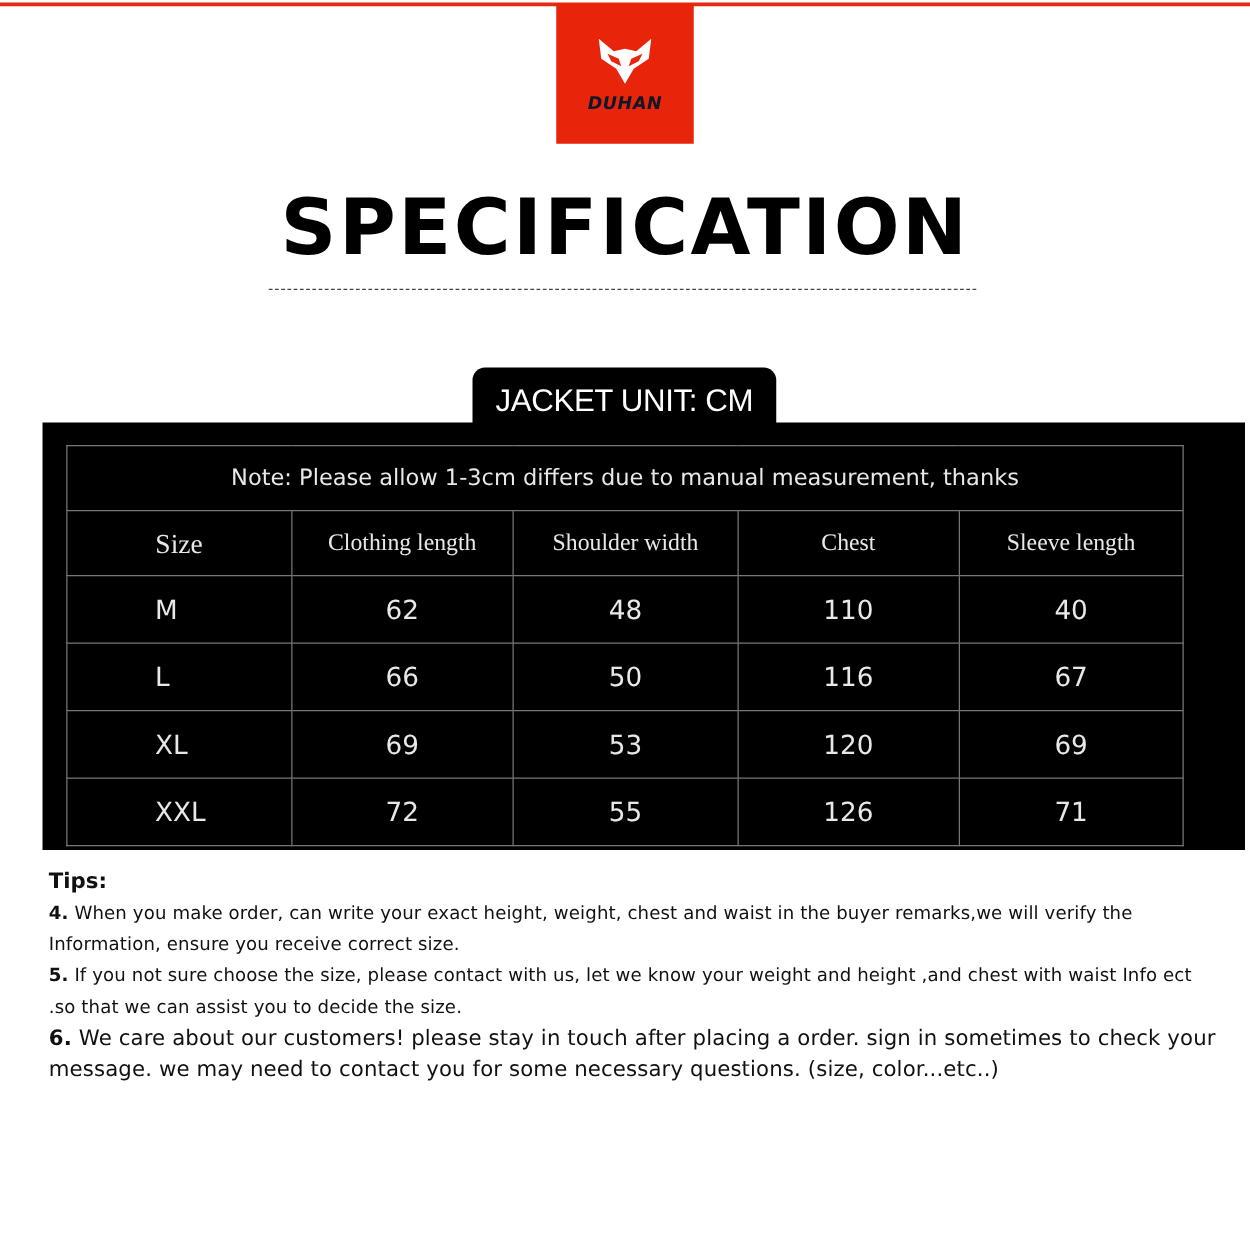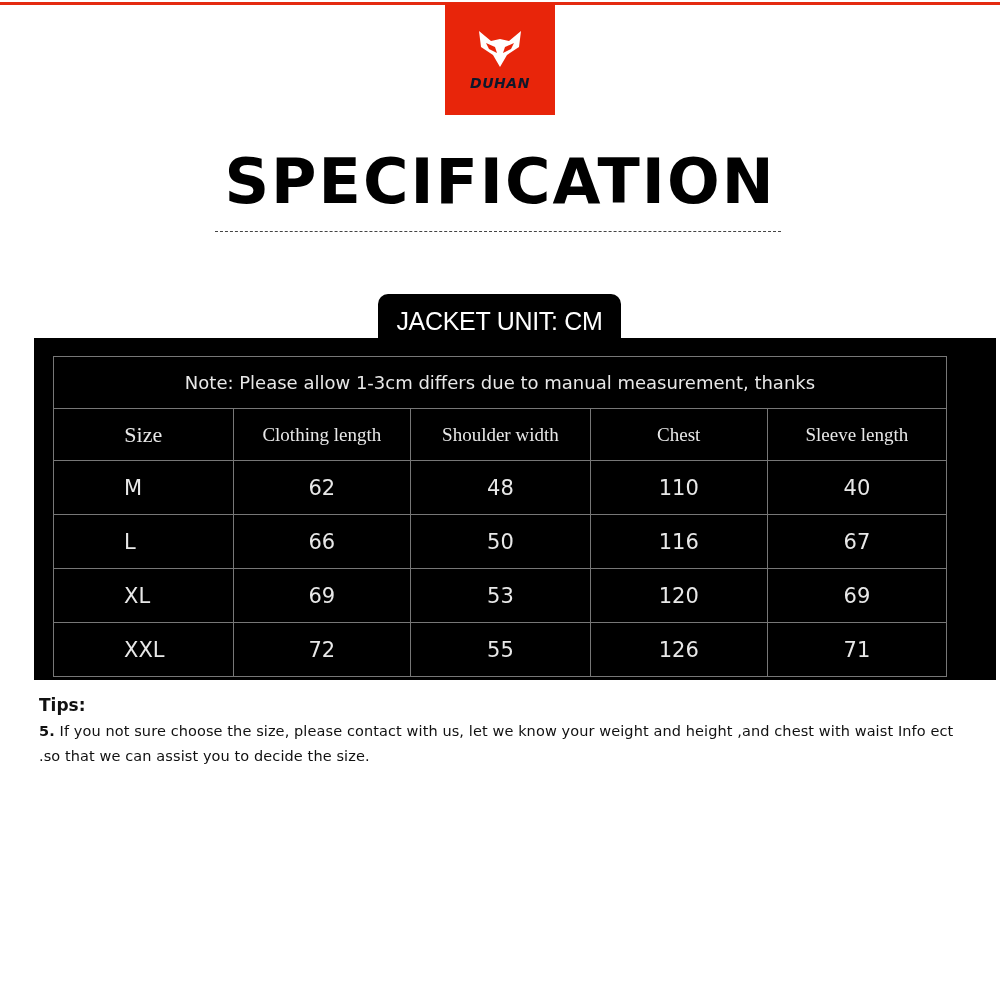--- a/index.html
+++ b/index.html
@@ -118,14 +118,16 @@
       <td>55</td>
       <td>126</td>
       <td>71</td>
     </tr>
   </tbody>
     </table>
 </div>
 
 <div class="tips">
   <div class="tips-title">Tips:</div>
+  <div class="tip"><b>4.</b><span> When you make order, can write your exact height, weight, chest and waist in the buyer remarks,we will verify the Information, ensure you receive correct size.</span></div>
   <div class="tip"><b>5.</b><span> If you not sure choose the size, please contact with us, let we know your weight and height ,and chest with waist Info ect .so that we can assist you to decide the size.</span></div>
+  <div class="tip big"><b>6.</b><span> We care about our customers! please stay in touch after placing a order. sign in sometimes to check your message. we may need to contact you for some necessary questions. (size, color...etc..)</span></div>
 </div>
 
 </body></html>

